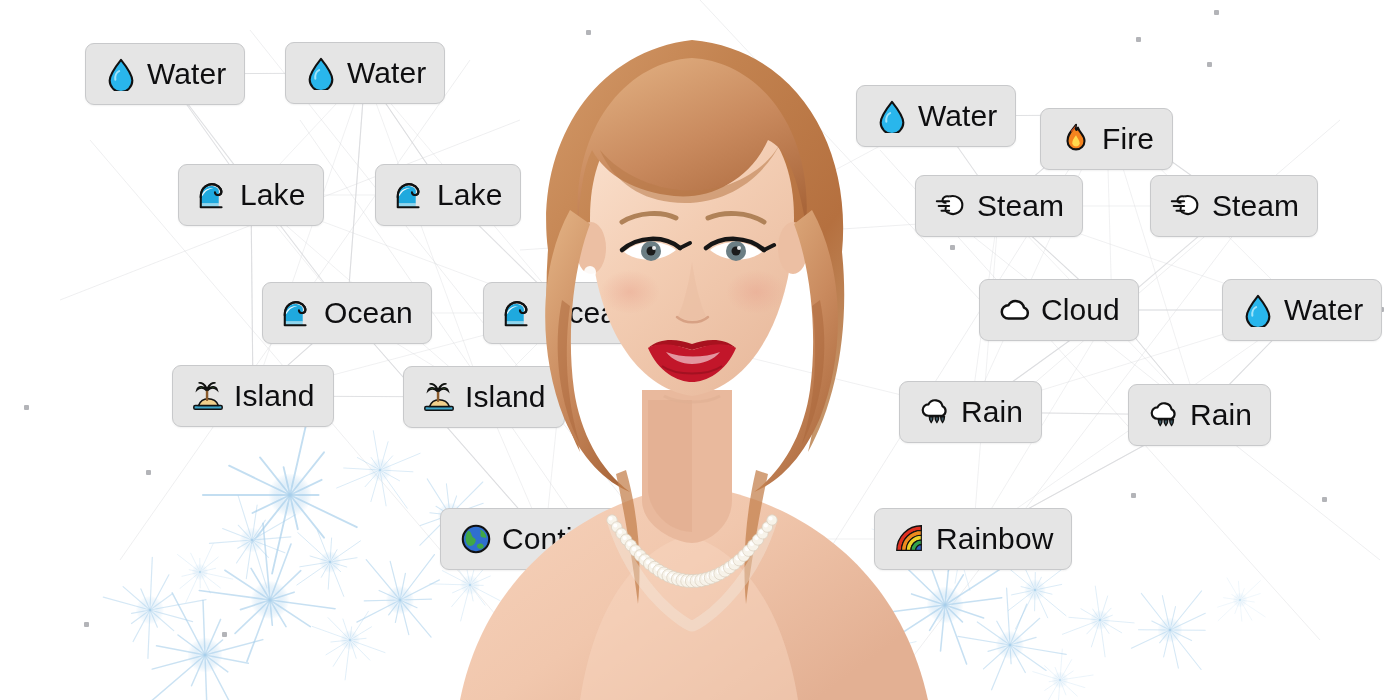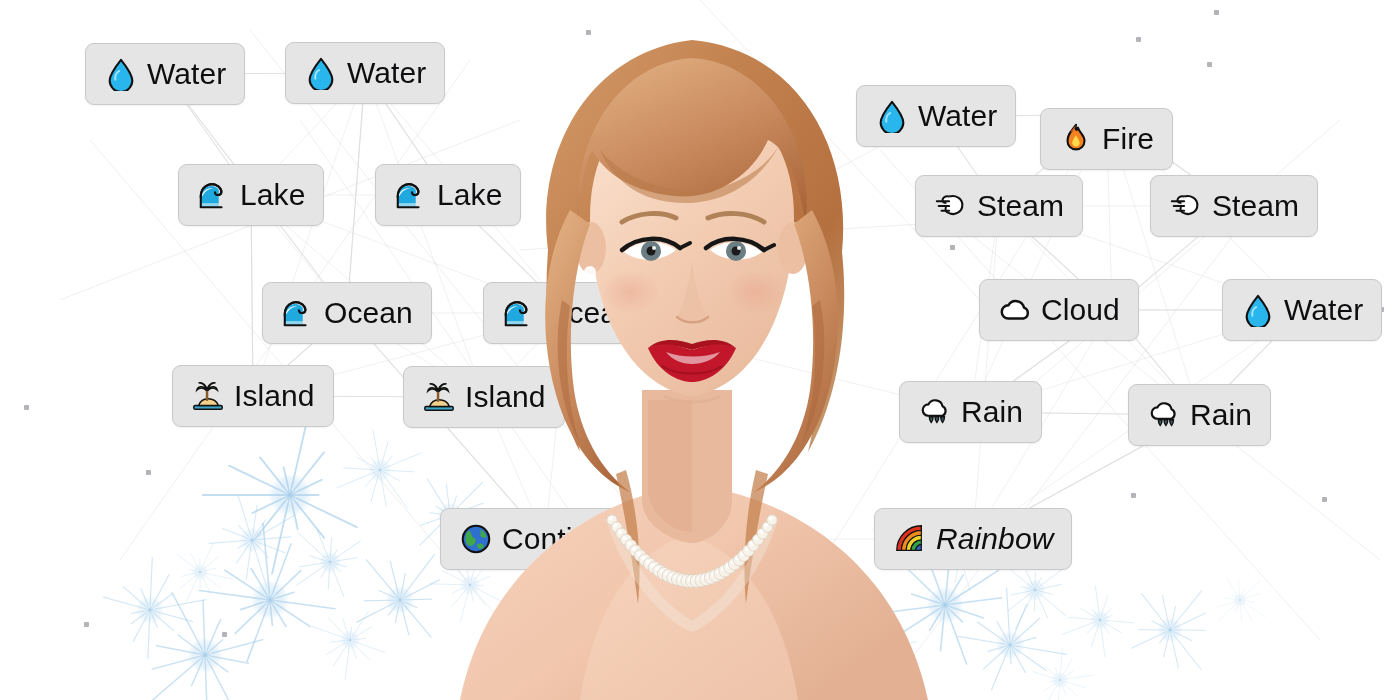--- a/index.html
+++ b/index.html
@@ -854,21 +854,21 @@
       </div>
       <div class="pill layer-front" style="left: 1128px; top: 384px;">
         <svg viewBox="0 0 36 36" class="pill-icon">
           <path d="M11 22 A6 6 0 0 1 11 10 A8 8 0 0 1 26 12 A5.5 5.5 0 0 1 26 22 Z" fill="#ffffff" stroke="#111" stroke-width="2.3" stroke-linejoin="round"></path>
                <path d="M12 23 C12 26 13 28 14 29 C15 28 16 26 16 23 Z" fill="#3f5b66" stroke="#111" stroke-width="1.5"></path>
                <path d="M18 23 C18 26 19 28 20 29 C21 28 22 26 22 23 Z" fill="#3f5b66" stroke="#111" stroke-width="1.5"></path>
                <path d="M24 23 C24 26 25 28 26 29 C27 28 28 26 28 23 Z" fill="#3f5b66" stroke="#111" stroke-width="1.5"></path>
         </svg>
         <span class="pill-label">Rain</span>
       </div>
-      <div class="pill layer-front" style="left: 874px; top: 508px; font-style: italic;">
+      <div class="pill layer-front" style="left: 874px; top: 508px;">
         <svg viewBox="0 0 36 36" class="pill-icon">
           <path d="M4 30 A26 26 0 0 1 30 4 L30 9 A21 21 0 0 0 9 30 Z" fill="#e03020" stroke="#111" stroke-width="1.4"></path>
                <path d="M9 30 A21 21 0 0 1 30 9 L30 14 A16 16 0 0 0 14 30 Z" fill="#f08a1e" stroke="#111" stroke-width="1.2"></path>
                <path d="M14 30 A16 16 0 0 1 30 14 L30 19 A11 11 0 0 0 19 30 Z" fill="#efd32a" stroke="#111" stroke-width="1.2"></path>
                <path d="M19 30 A11 11 0 0 1 30 19 L30 24 A6 6 0 0 0 24 30 Z" fill="#34a34b" stroke="#111" stroke-width="1.2"></path>
                <path d="M24 30 A6 6 0 0 1 30 24 L30 30 Z" fill="#2f5fc0" stroke="#111" stroke-width="1.2"></path>
         </svg>
         <span class="pill-label">Rainbow</span>
       </div>
     </div>

